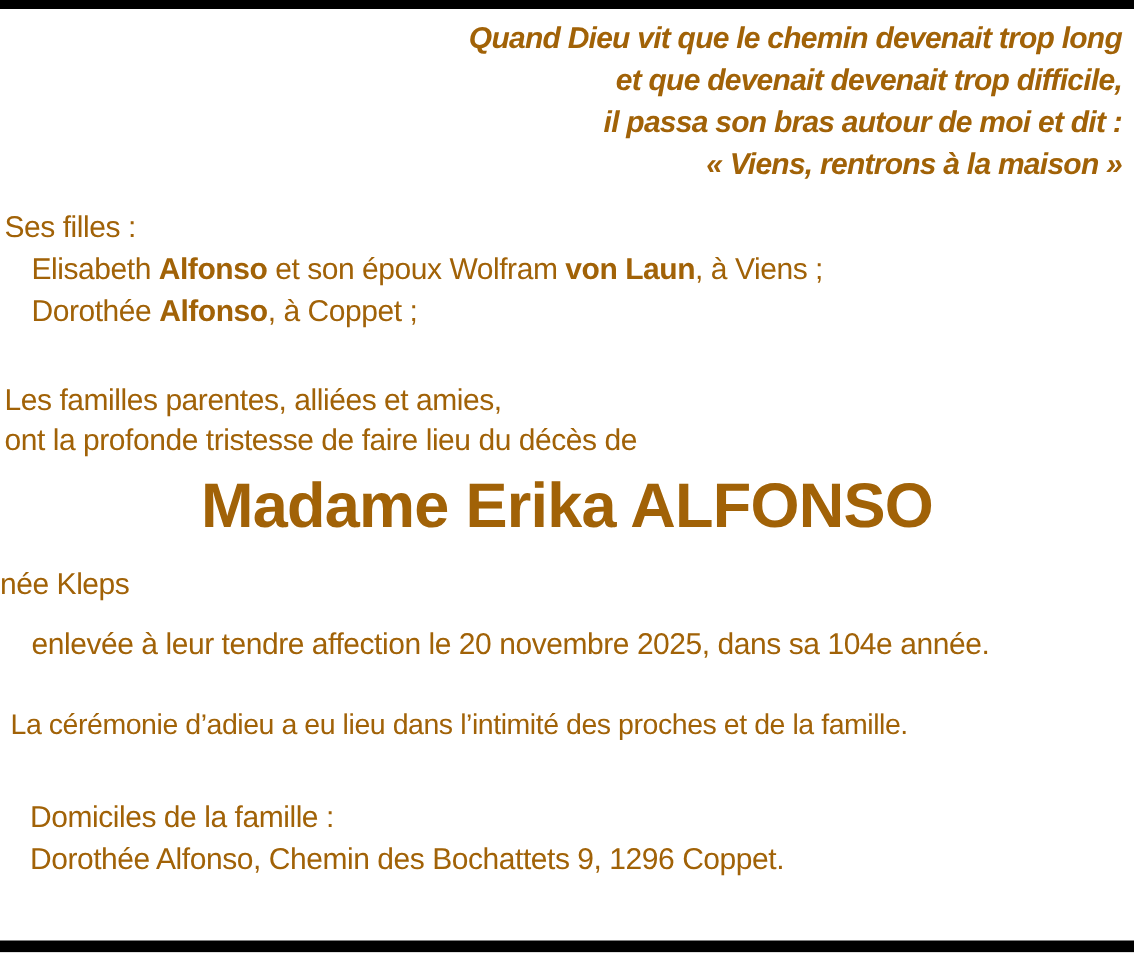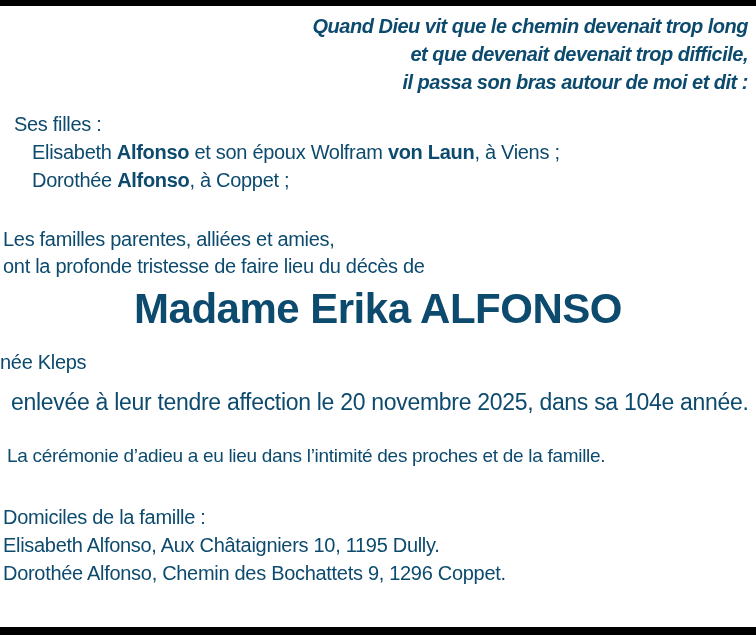--- a/index.html
+++ b/index.html
@@ -3,21 +3,21 @@
 <meta charset="utf-8">
 <style>
   html, body { margin: 0; padding: 0; background: #ffffff; }
   .page {
     position: relative;
     width: 756px;
     height: 635px;
     background: #ffffff;
     overflow: hidden;
     font-family: "Liberation Sans", "DejaVu Sans", sans-serif;
-    color: #0c4a6e;
+    color: #a16207;
     -webkit-font-smoothing: antialiased;
   }
   .rule {
     position: absolute;
     left: 0;
     right: 0;
     background: #000000;
   }
   .rule.top { top: 0; height: 6px; }
   .rule.bottom { bottom: 0; height: 8px; }
@@ -26,21 +26,21 @@
     margin: 12px 8px 0 0;
     text-align: right;
     font-style: italic;
     font-weight: 700;
     font-size: 20px;
     line-height: 28px;
     letter-spacing: -0.5px;
   }
   .relatives {
     margin-top: 14px;
-    padding-left: 14px;
+    padding-left: 3px;
     font-size: 20px;
     line-height: 28px;
     letter-spacing: -0.3px;
   }
   .relatives .indent { padding-left: 18px; }
   .b { font-weight: 700; }
 
   .announcement {
     margin-top: 32px;
     padding-left: 3px;
@@ -58,51 +58,52 @@
   }
   .maiden {
     margin-top: 18px;
     text-align: left;
     font-size: 20px;
     line-height: 24px;
     letter-spacing: -0.3px;
   }
   .death-statement {
     margin-top: 15px;
-    padding-left: 11px;
-    font-size: 23px;
+    padding-left: 21px;
+    font-size: 20px;
     line-height: 26px;
     letter-spacing: -0.3px;
   }
   .ceremony-statement {
     margin-top: 28px;
     padding-left: 7px;
     font-size: 19px;
     line-height: 26px;
     letter-spacing: -0.3px;
   }
   .domiciles {
     margin-top: 34px;
-    padding-left: 3px;
+    padding-left: 20px;
     font-size: 20px;
     line-height: 28px;
     letter-spacing: -0.3px;
   }
 </style>
 </head>
 <body>
 
 <div class="page">
 
   <div class="rule top"></div>
 
   <div class="quote">
     <div>Quand Dieu vit que le chemin devenait trop long</div>
     <div>et que devenait devenait trop difficile,</div>
     <div>il passa son bras autour de moi et dit :</div>
+    <div>« Viens, rentrons à la maison »</div>
   </div>
 
   <div class="relatives">
     <div>Ses filles :</div>
     <div class="indent"><span>Elisabeth </span><span class="b">Alfonso</span><span> et son époux Wolfram </span><span class="b">von Laun</span><span>, à Viens ;</span></div>
     <div class="indent"><span>Dorothée </span><span class="b">Alfonso</span><span>, à Coppet ;</span></div>
   </div>
 
   <div class="announcement">
     <div>Les familles parentes, alliées et amies,</div>
@@ -112,19 +113,18 @@
   <div class="deceased-name">Madame Erika ALFONSO</div>
 
   <div class="maiden">née Kleps</div>
 
   <div class="death-statement">enlevée à leur tendre affection le 20 novembre 2025, dans sa 104e année.</div>
 
   <div class="ceremony-statement">La cérémonie d’adieu a eu lieu dans l’intimité des proches et de la famille.</div>
 
   <div class="domiciles">
     <div>Domiciles de la famille :</div>
-    <div>Elisabeth Alfonso, Aux Châtaigniers 10, 1195 Dully.</div>
     <div>Dorothée Alfonso, Chemin des Bochattets 9, 1296 Coppet.</div>
   </div>
 
   <div class="rule bottom"></div>
 
 </div>
 
 </body></html>

